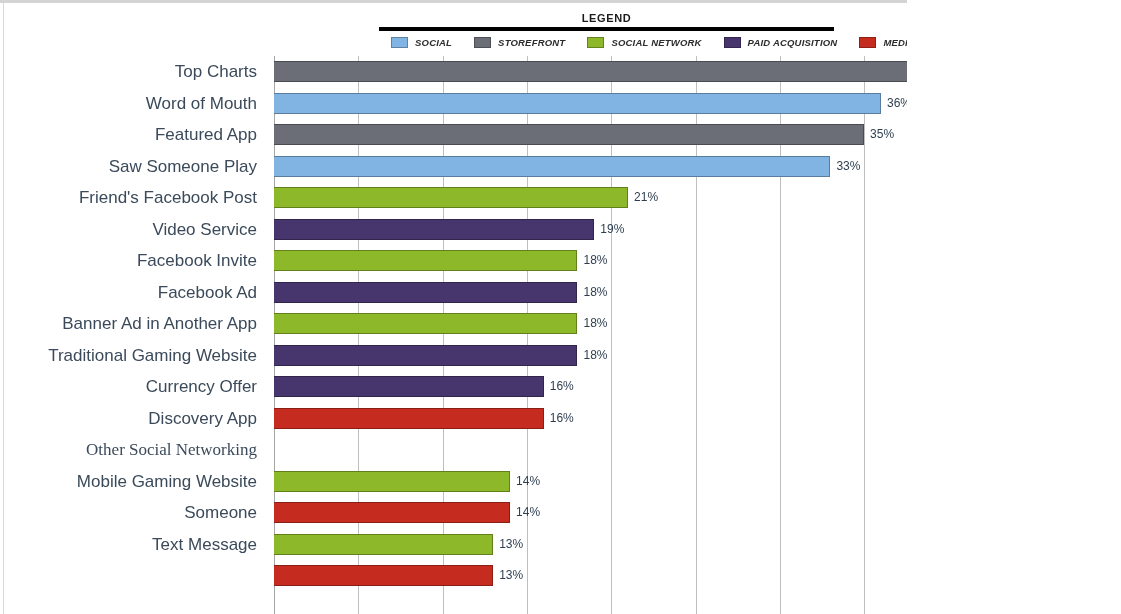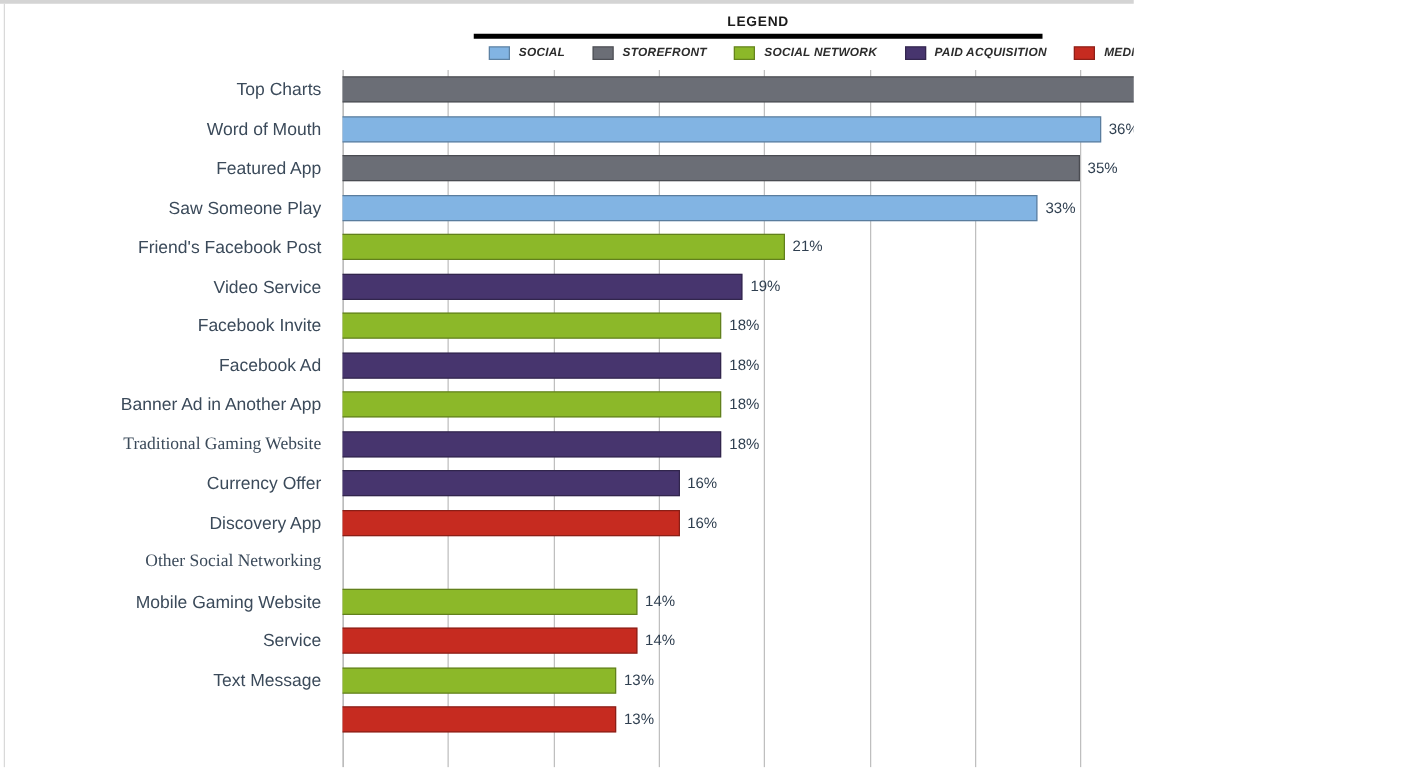--- a/index.html
+++ b/index.html
@@ -101,21 +101,21 @@
     width: 1px; height: 100%;
     background: #bfbfbf;
   }
   .gridline.axis { background: #a6a6a6; }
   .cat-label {
     position: absolute;
     right: 17px;
     top: 0;
     height: 31.5px;
     line-height: 31.5px;
-    font-size: 14px;
+    font-size: 17px;
     color: #3b4a5a;
     white-space: nowrap;
     text-align: right;
   }
   .bar-wrap {
     position: absolute;
     left: 0; top: 0;
     height: 31.5px;
   }
   .bar {
@@ -175,26 +175,26 @@
     <div id="labels-col">
         <div class="cat-label" style="top: 0px;">Top Charts</div>
         <div class="cat-label" style="top: 31.5px;">Word of Mouth</div>
         <div class="cat-label" style="top: 63px;">Featured App</div>
         <div class="cat-label" style="top: 94.5px;">Saw Someone Play</div>
         <div class="cat-label" style="top: 126px;">Friend's Facebook Post</div>
         <div class="cat-label" style="top: 157.5px;">Video Service</div>
         <div class="cat-label" style="top: 189px;">Facebook Invite</div>
         <div class="cat-label" style="top: 220.5px;">Facebook Ad</div>
         <div class="cat-label" style="top: 252px;">Banner Ad in Another App</div>
-        <div class="cat-label" style="top: 283.5px; font-family: Liberation Serif, serif;">Traditional Gaming Website</div>
+        <div class="cat-label" style="top: 283.5px;">Traditional Gaming Website</div>
         <div class="cat-label" style="top: 315px;">Currency Offer</div>
         <div class="cat-label" style="top: 346.5px;">Discovery App</div>
         <div class="cat-label" style="top: 378px; font-family: Liberation Serif, serif;">Other Social Networking</div>
         <div class="cat-label" style="top: 409.5px;">Mobile Gaming Website</div>
-        <div class="cat-label" style="top: 441px;">Service</div>
+        <div class="cat-label" style="top: 441px;">Someone</div>
         <div class="cat-label" style="top: 472.5px;">Text Message</div>
       </div>
     <div id="plot">
       <div id="gridlines">
           <div class="gridline axis" style="left: 0px;"></div>
           <div class="gridline" style="left: 84.3px;"></div>
           <div class="gridline" style="left: 168.6px;"></div>
           <div class="gridline" style="left: 252.9px;"></div>
           <div class="gridline" style="left: 337.2px;"></div>
           <div class="gridline" style="left: 421.5px;"></div>

